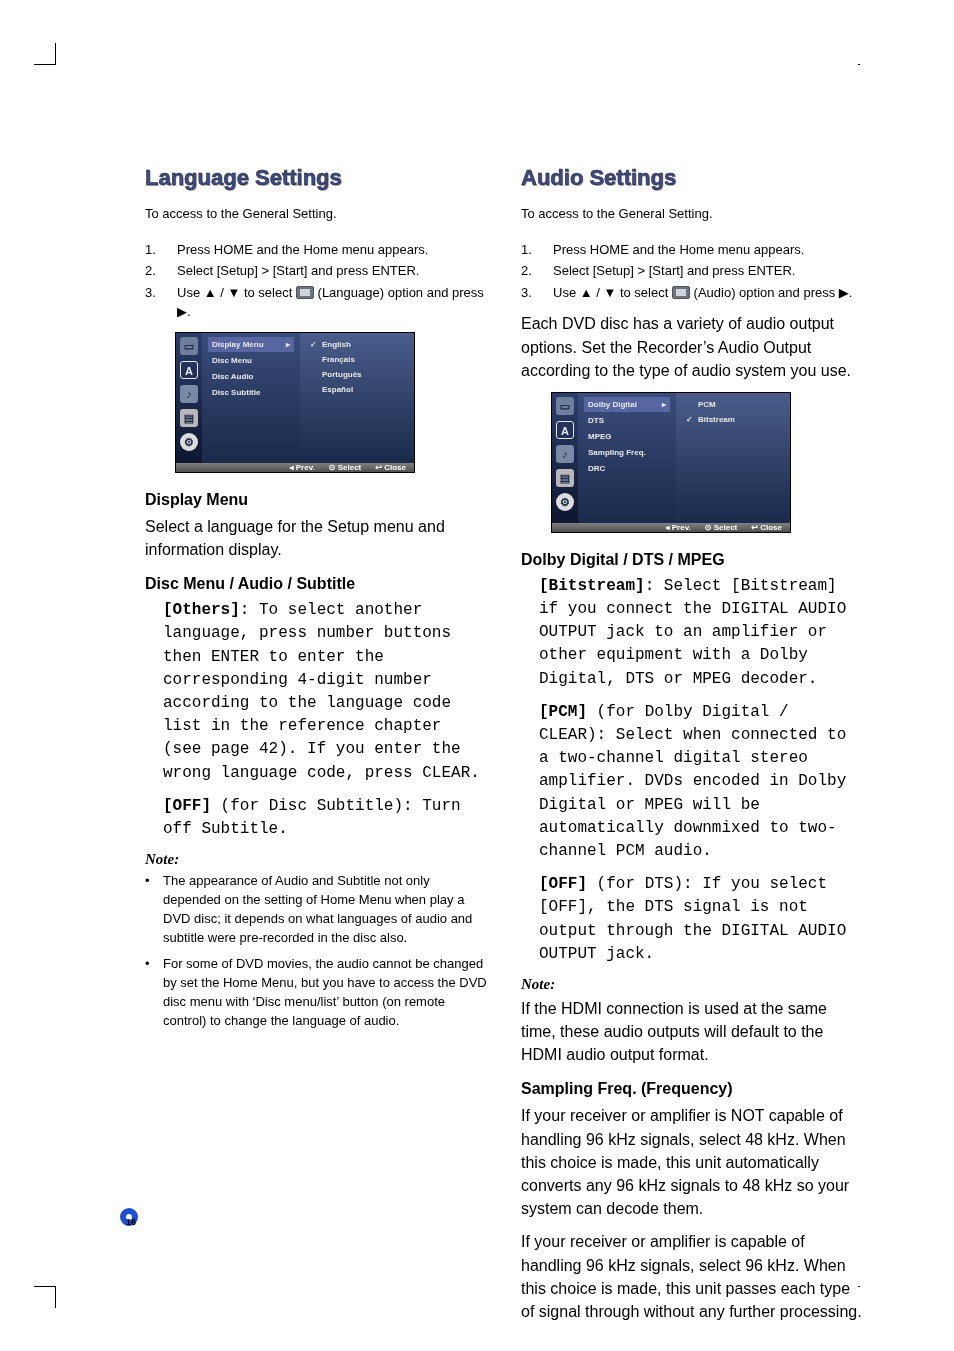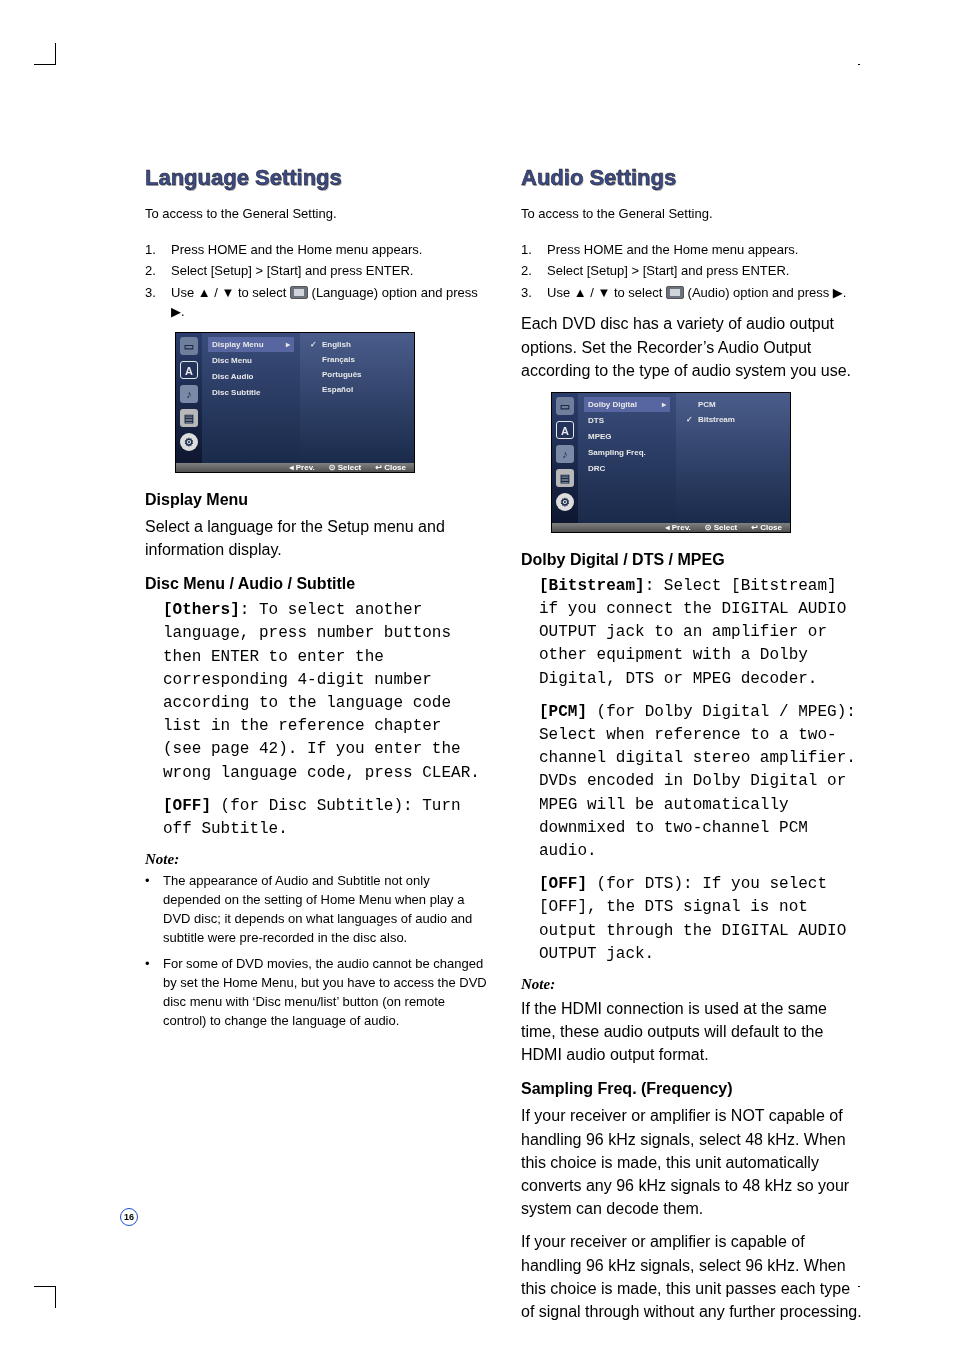--- a/index.html
+++ b/index.html
@@ -38,21 +38,21 @@
   }
   .steps { margin-bottom: 10px; }
   .step {
     font-size: 13px;
     line-height: 1.5;
     display: flex;
     gap: 6px;
     margin-bottom: 2px;
   }
   .step-num { flex: 0 0 20px; }
-  .step-body { flex: 1; }
+  .step-body { flex: 1; margin-left: 6px; }
   .step-body .icon-inline {
     display: inline-block;
     width: 18px; height: 13px;
     background: #6b7280;
     border: 1px solid #555;
     border-radius: 2px;
     vertical-align: -2px;
     position: relative;
   }
   .step-body .icon-inline::after {
@@ -181,21 +181,21 @@
     display: flex;
     gap: 10px;
     margin-bottom: 8px;
   }
   .bullets .dot { flex: 0 0 8px; }
   .page-num {
     position: absolute;
     left: 120px;
     bottom: 125px;
     width: 18px; height: 18px;
-    border: 1px solid #1d4ed8;
+    border: 6px solid #1d4ed8;
     border-radius: 50%;
     font-size: 9px;
     line-height: 16px;
     text-align: center;
     font-weight: bold;
   }
   
   .crop { position: absolute; background: #000; }
   .crop-tl-h { left: 34px; top: 64px; width: 22px; height: 1px; }
   .crop-tl-v { left: 55px; top: 43px; width: 1px; height: 22px; }
@@ -377,21 +377,21 @@
       <div class="footer">
         <span><span class="glyph">◂ </span><span>Prev.</span></span>
         <span><span class="glyph">⊙ </span><span>Select</span></span>
         <span><span class="glyph">↩ </span><span>Close</span></span>
       </div>
     </div>
 
     <div class="sub-h1">Dolby Digital / DTS / MPEG</div>
     <div class="indent-block">
       <div class="para"><b>[Bitstream]</b><span>: Select [Bitstream] if you connect the DIGITAL AUDIO OUTPUT jack to an amplifier or other equipment with a Dolby Digital, DTS or MPEG decoder.</span></div>
-      <div class="para"><b>[PCM]</b><span> (for Dolby Digital / MPEG): Select when reference to a two-channel digital stereo amplifier. DVDs encoded in Dolby Digital or MPEG will be automatically downmixed to two-channel PCM audio.</span></div>
+      <div class="para"><b>[PCM]</b><span> (for Dolby Digital / CLEAR): Select when connected to a two-channel digital stereo amplifier. DVDs encoded in Dolby Digital or MPEG will be automatically downmixed to two-channel PCM audio.</span></div>
       <div class="para"><b>[OFF]</b><span> (for DTS): If you select [OFF], the DTS signal is not output through the DIGITAL AUDIO OUTPUT jack.</span></div>
     </div>
 
     <div class="note-h">Note:</div>
     <div class="para">If the HDMI connection is used at the same time, these audio outputs will default to the HDMI audio output format.</div>
 
     <div class="sub-h1">Sampling Freq. (Frequency)</div>
     <div class="para">If your receiver or amplifier is NOT capable of handling 96 kHz signals, select 48 kHz. When this choice is made, this unit automatically converts any 96 kHz signals to 48 kHz so your system can decode them.</div>
     <div class="para">If your receiver or amplifier is capable of handling 96 kHz signals, select 96 kHz. When this choice is made, this unit passes each type of signal through without any further processing.</div>
   </div>

